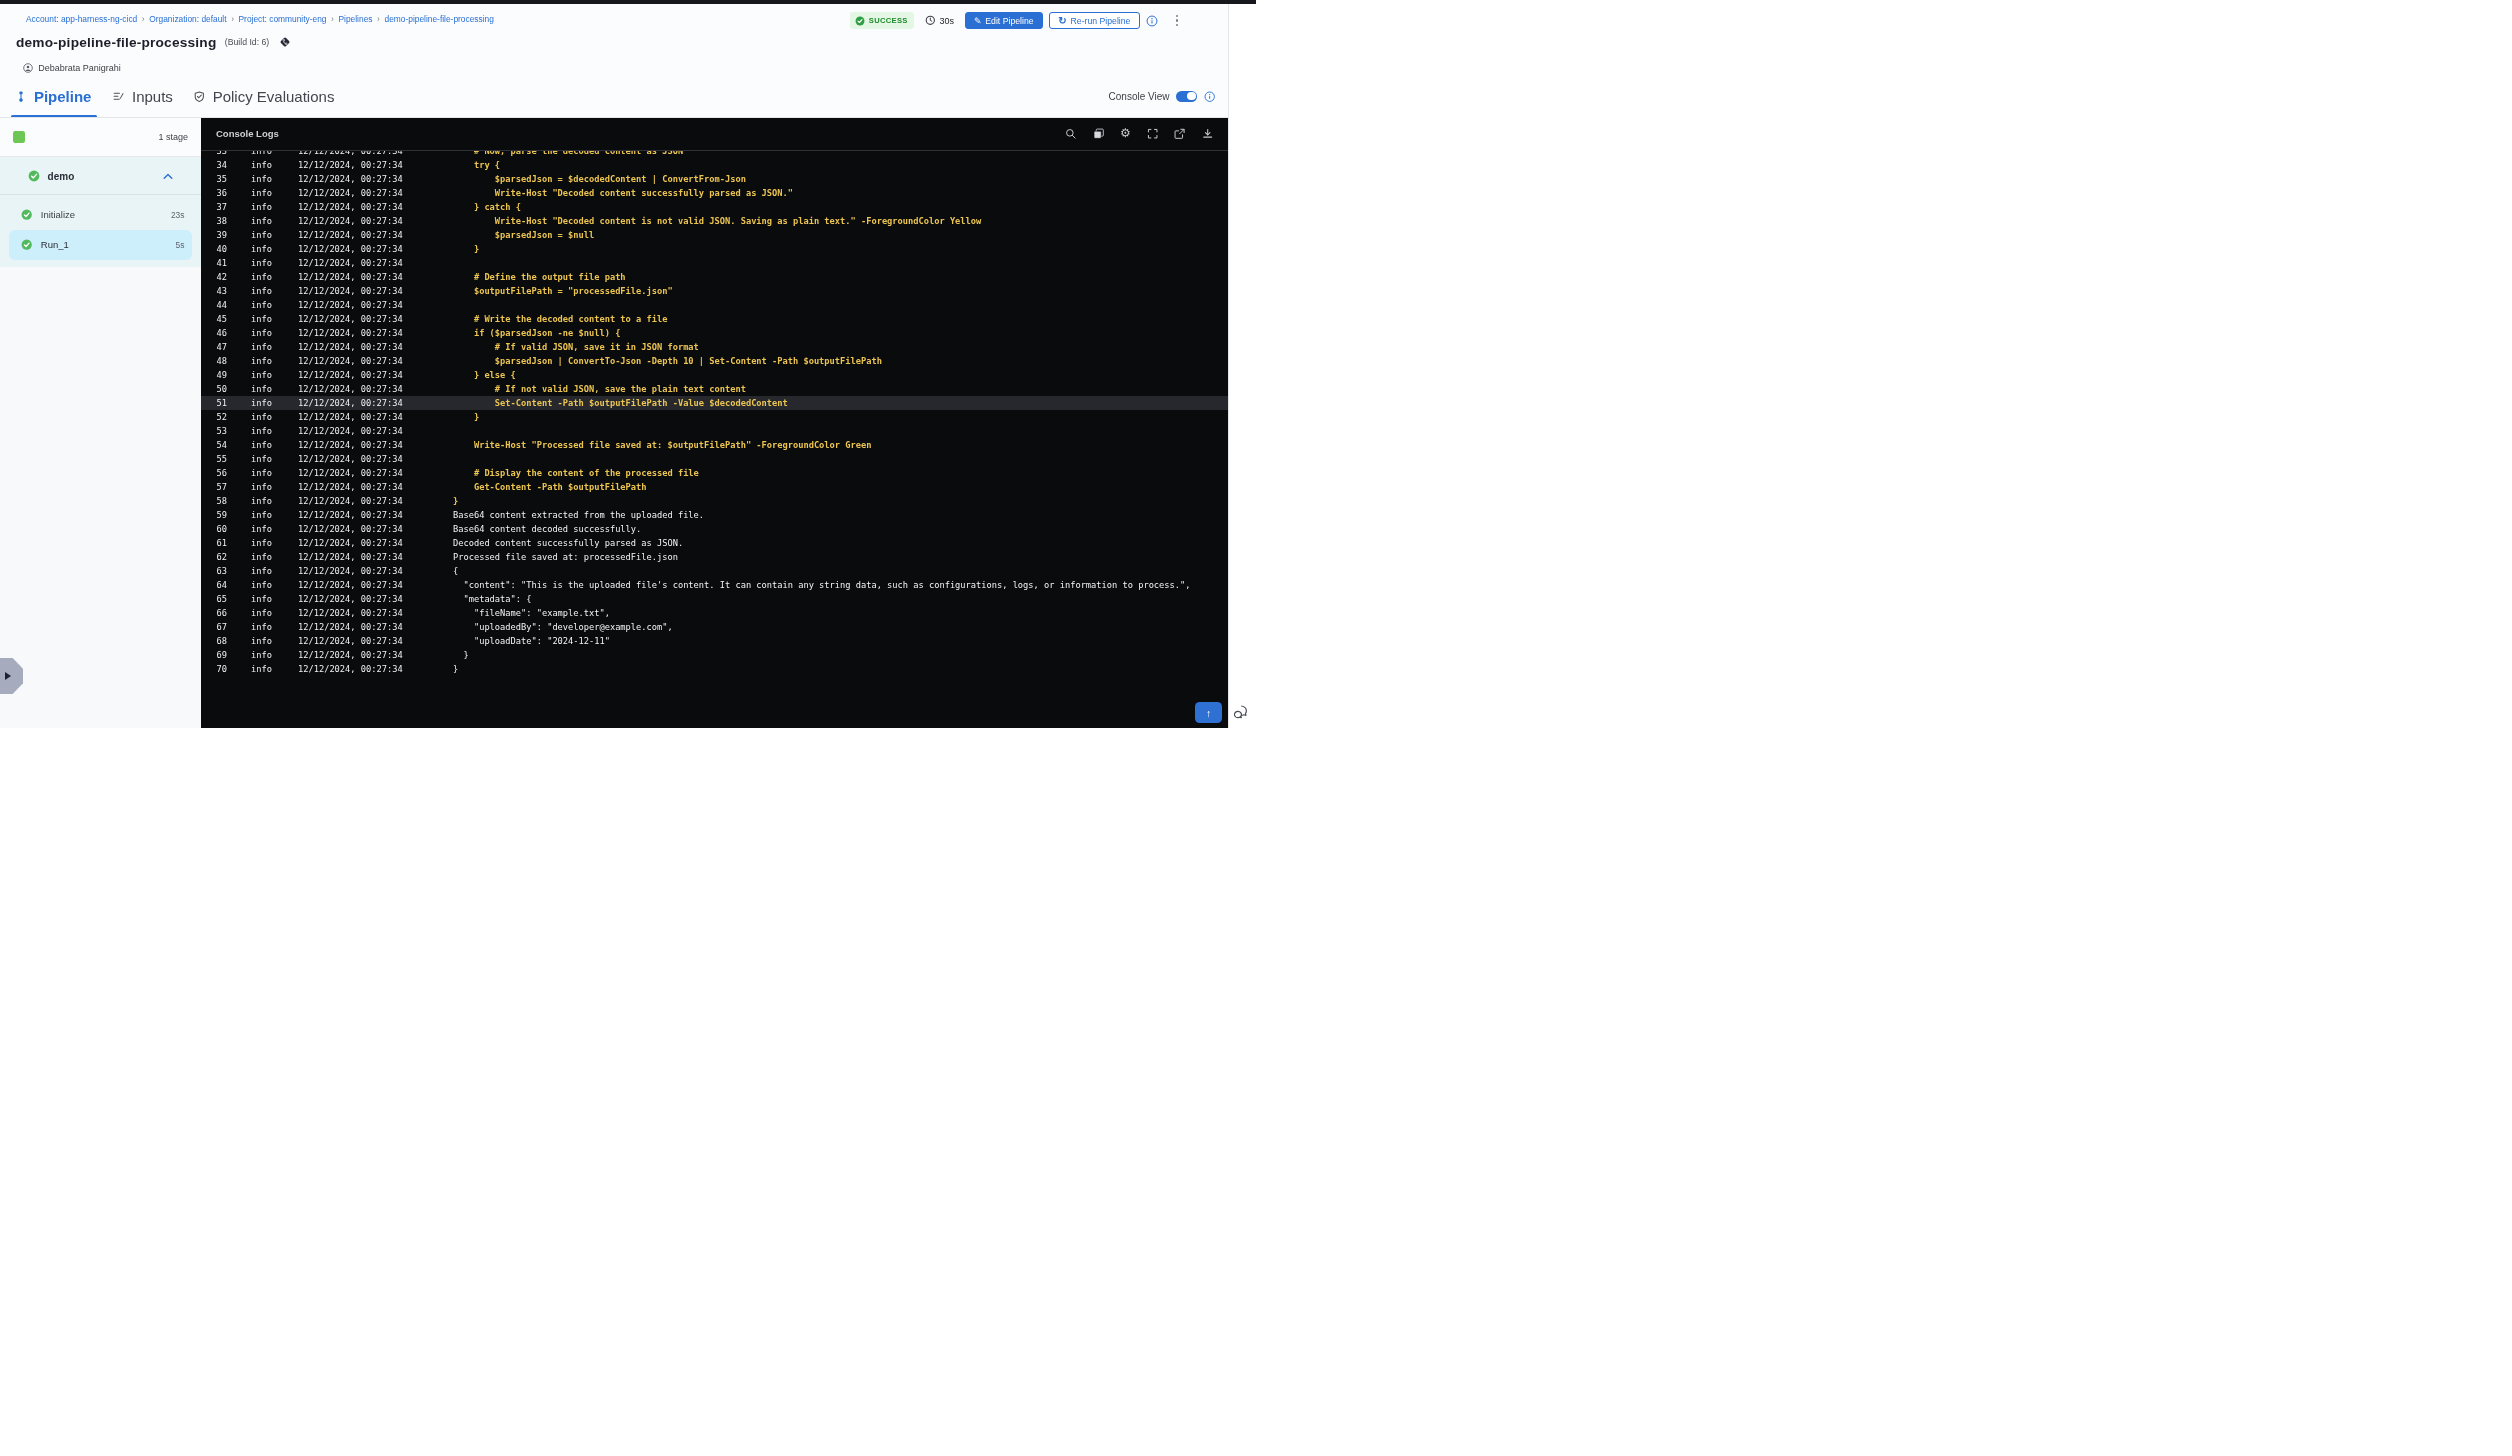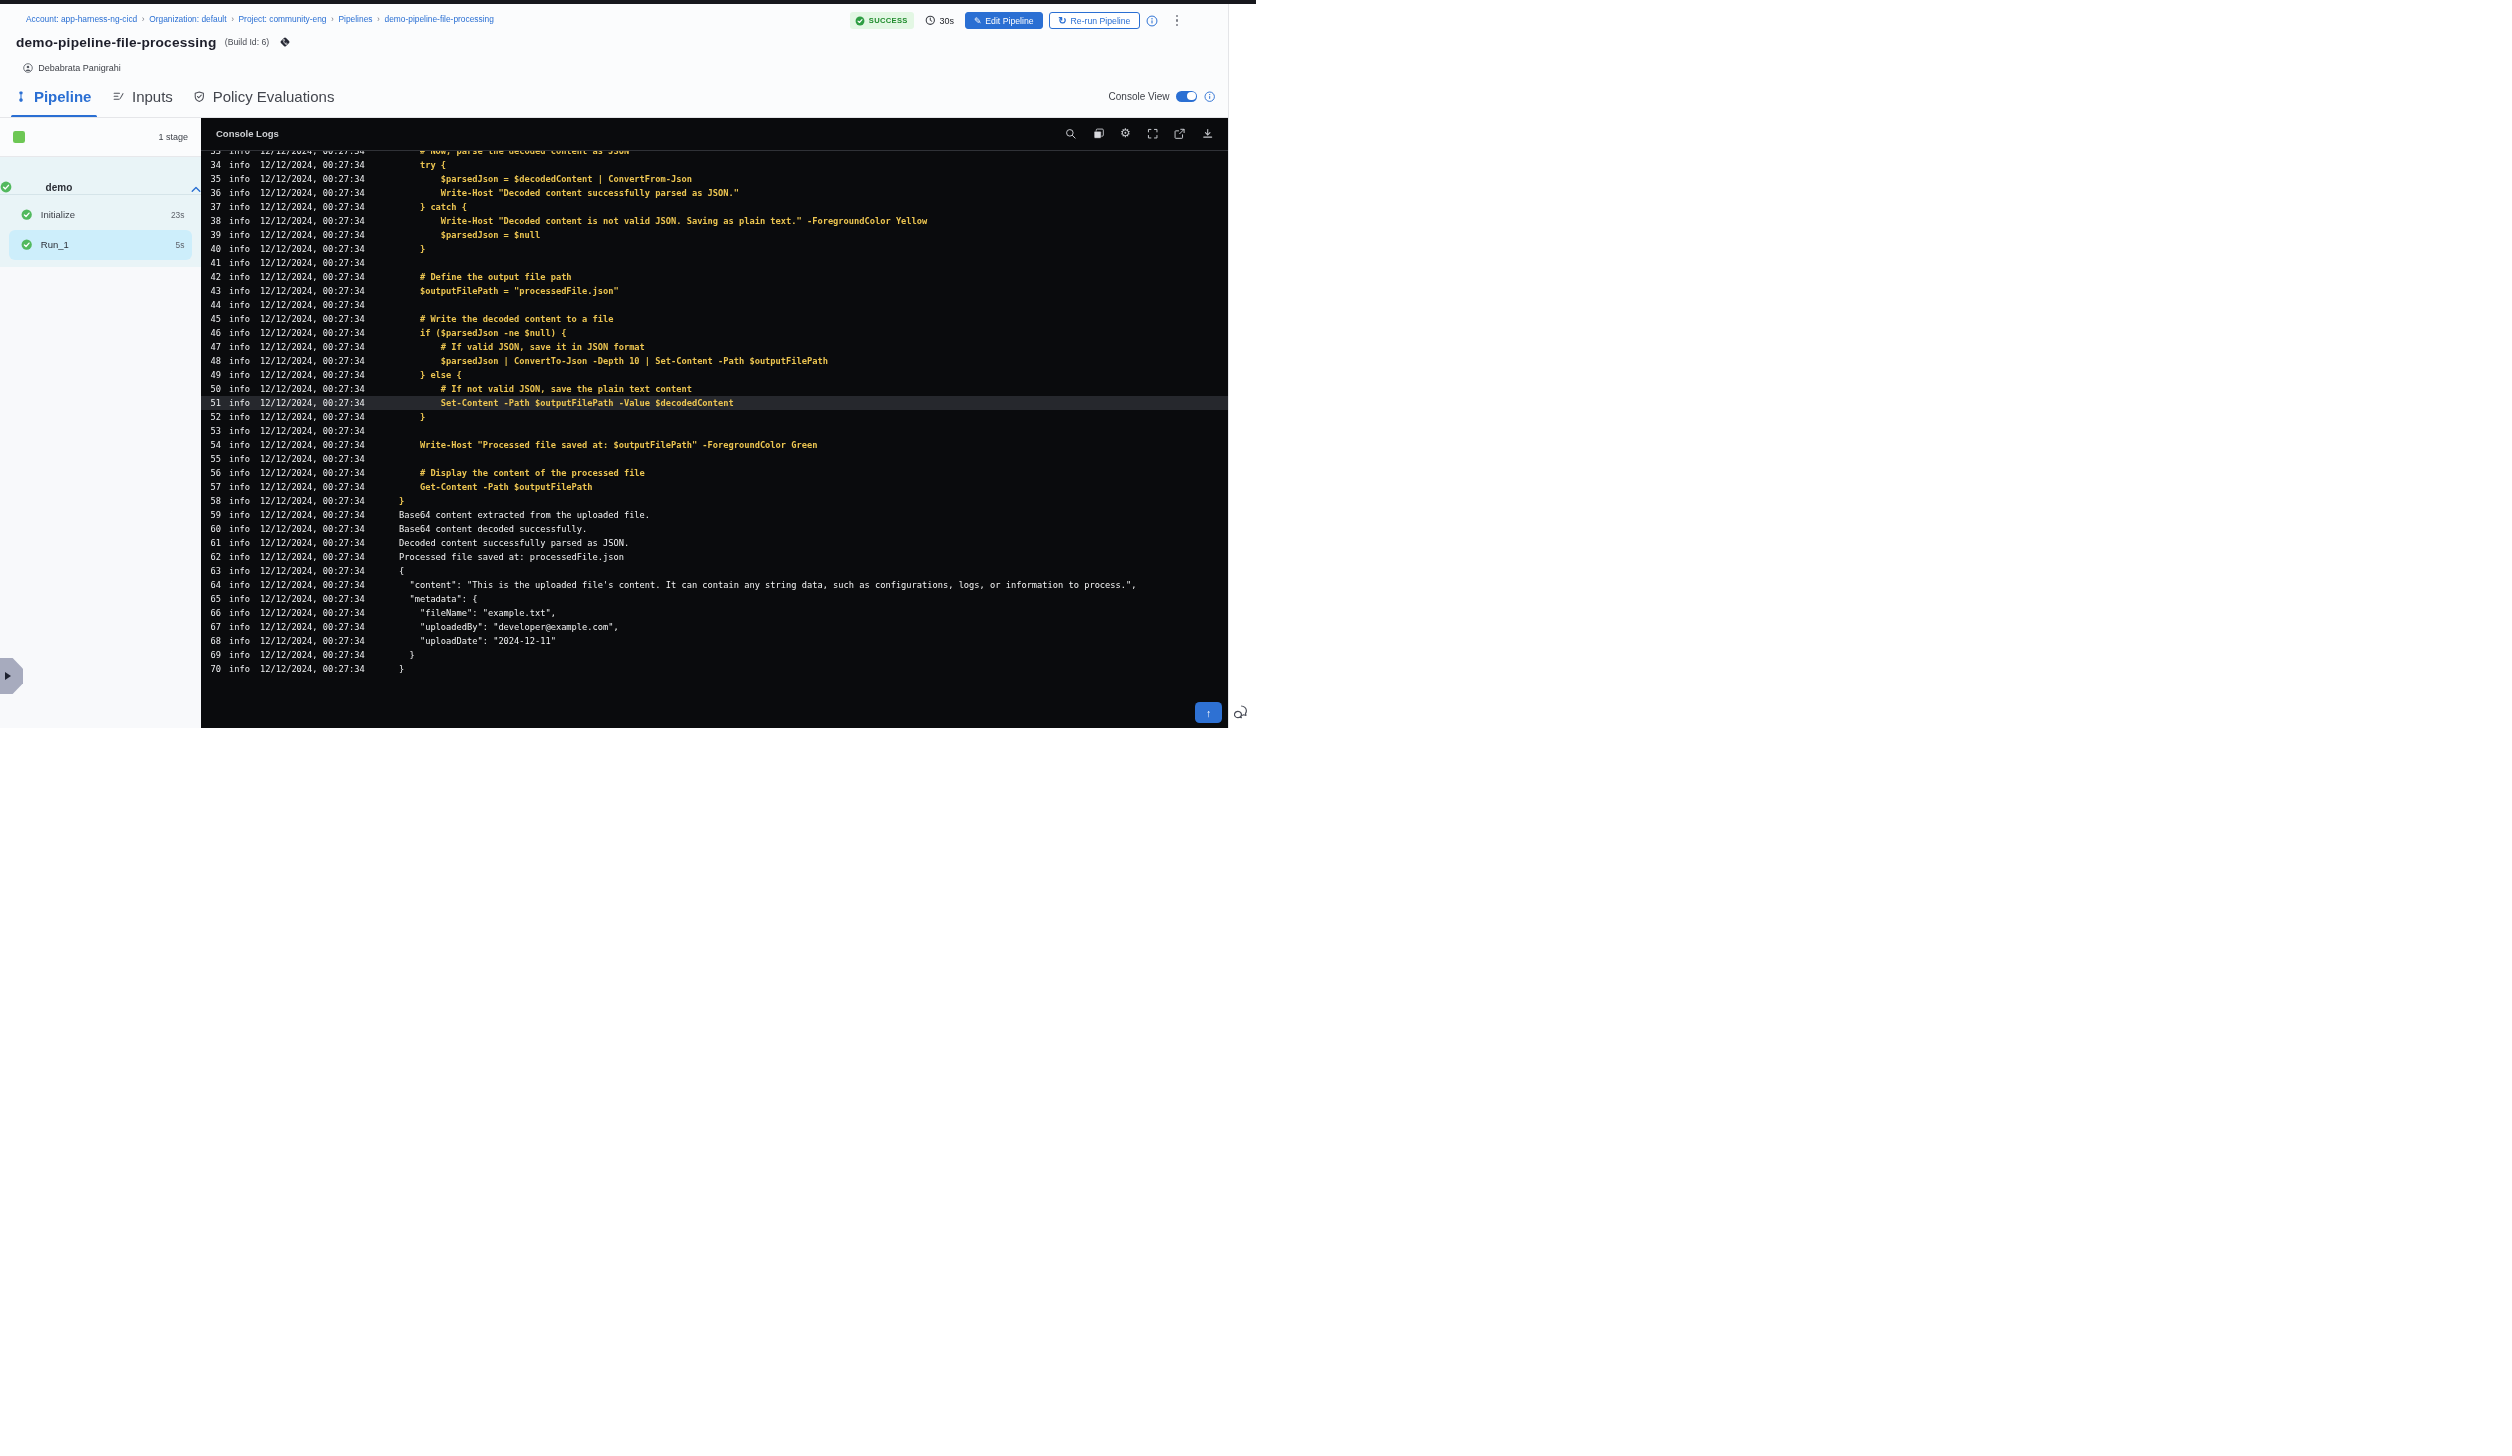--- a/index.html
+++ b/index.html
@@ -49,21 +49,21 @@
 
   
   .content { flex:1; display:flex; min-height:0; }
 
   
   .sidebar { width:201px; flex:0 0 auto; display:flex; flex-direction:column; background:#f8f9fb; }
   .stage-count-row { height:39px; background:#fbfcfd; border-bottom:0.8px solid #e7e8eb; display:flex; align-items:center; padding:0 13px; flex:0 0 auto; }
   .stage-square { width:12px; height:12px; border-radius:2.3px; background:#6dc754; }
   .stage-count { margin-left:auto; font-size:9px; color:#3e424a; }
   .stage-tree { background:#e9f4f7; padding:3px 0 7.6px 0; flex:0 0 auto; }
-  .stage-row { height:33px; display:flex; align-items:flex-end; padding:0 0; cursor:pointer;gap:26px; }
+  .stage-row { height:33px; display:flex; align-items:center; padding:0 28px; cursor:pointer; }
   .stage-name { font-size:10px; font-weight:bold; color:#2b2e36; margin-left:7.6px; }
   .stage-chevron { margin-left:auto; display:flex; cursor:pointer; }
   .tree-divider { height:0.8px; background:#d5e4e9; margin:1.5px 0 4.6px 0; }
   .step-row { height:30px; display:flex; align-items:center; margin:0 9px; padding:0 7.6px 0 12px; border-radius:6px; cursor:pointer; }
   .step-row.selected { background:#cdeefb; }
   .step-label { font-size:9.5px; color:#3b3e46; margin-left:8.4px; }
   .step-row.selected .step-label { color:#2b2e36; }
   .step-duration { margin-left:auto; font-size:8.4px; color:#60646d; }
   .sidebar-rest { flex:1; background:#f8f9fb; }
 
@@ -81,21 +81,21 @@
   
   .console { flex:1; background:#0a0b0d; display:flex; flex-direction:column; position:relative; min-height:0; }
   .console-header { height:33px; display:flex; align-items:center; padding:0 15px; border-bottom:0.8px solid #303237; flex:0 0 auto; }
   .console-title { font-size:9.5px; font-weight:bold; color:#ced0d3; }
   .console-icons { margin-left:auto; display:flex; align-items:center; gap:16px; color:#c7c9cd; }
   .cicon { cursor:pointer; display:flex; }
   .gear-glyph { font-size:12px; line-height:11.4px; color:#c7c9cd; }
 
   .log-area { flex:1; overflow:hidden; font-family:"DejaVu Sans Mono", monospace; font-size:8.7px; }
   .log-inner { margin-top:-6.8px; }
-  .log-row { display:grid; grid-template-columns:20px 23px 112px 1fr; column-gap:8px; line-height:14px; height:14px; white-space:pre; }
+  .log-row { display:grid; grid-template-columns:20px 23px 112px 1fr; column-gap:24px; padding-left:6px; line-height:14px; height:14px; white-space:pre; }
   .log-row.hl { background:#26282d; }
   .ln { text-align:right; color:#eef0f2; }
   .lv { color:#eef0f2; }
   .ts { color:#eef0f2; }
   .msg { padding-left:19px; }
   .msg.script { color:#ecc551; font-weight:bold; }
   .msg.output { color:#f3f4f4; }
 
   .scroll-top { position:absolute; right:6px; bottom:6px; width:26.6px; height:20.5px; border-radius:4.6px; background:#2e71d3; color:#fff; display:flex; align-items:center; justify-content:center; font-size:10.6px; cursor:pointer; }
 

